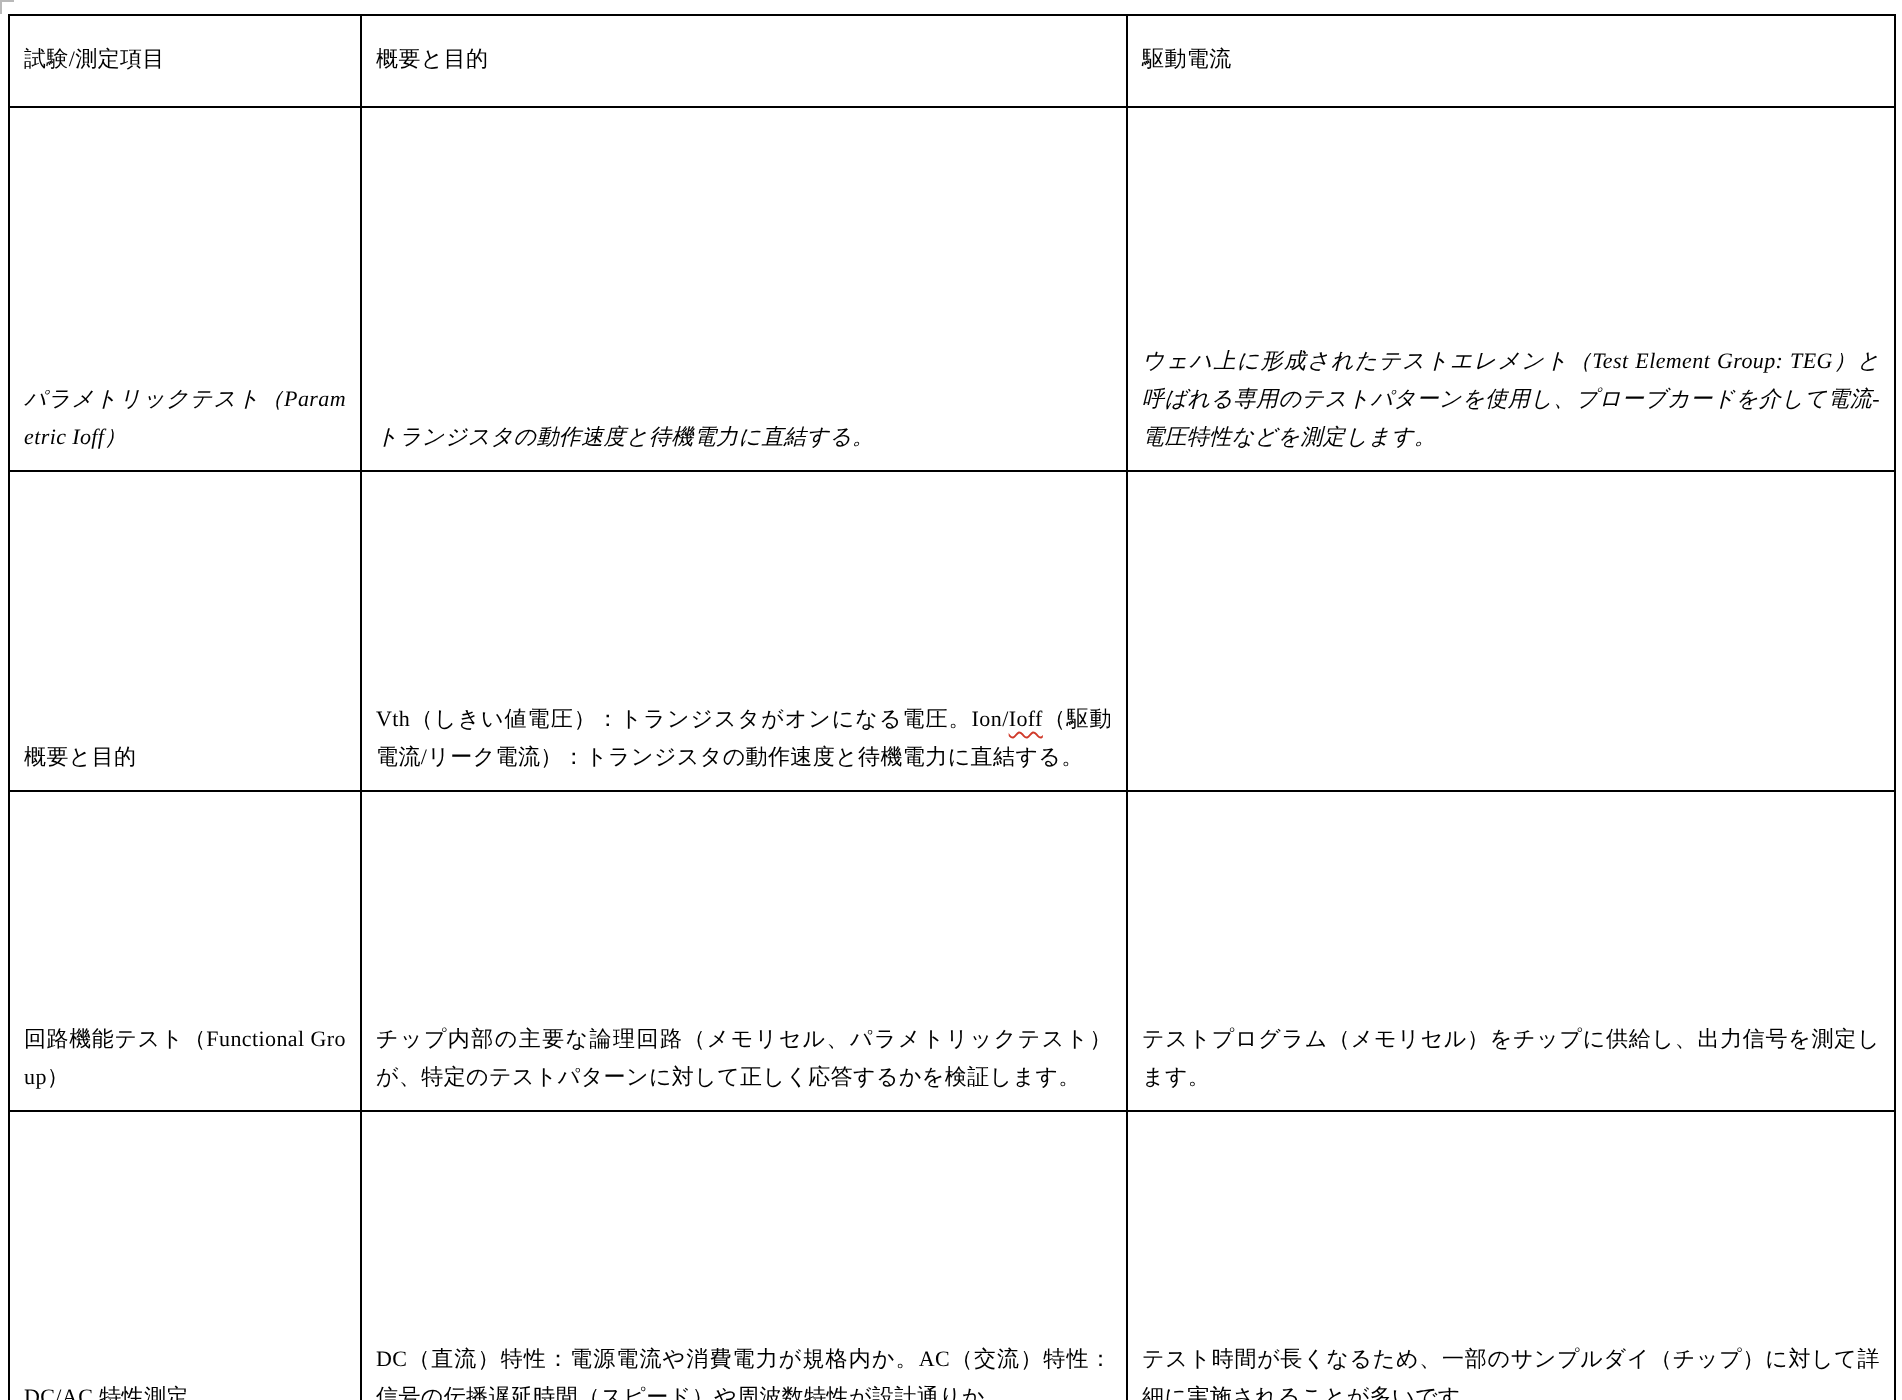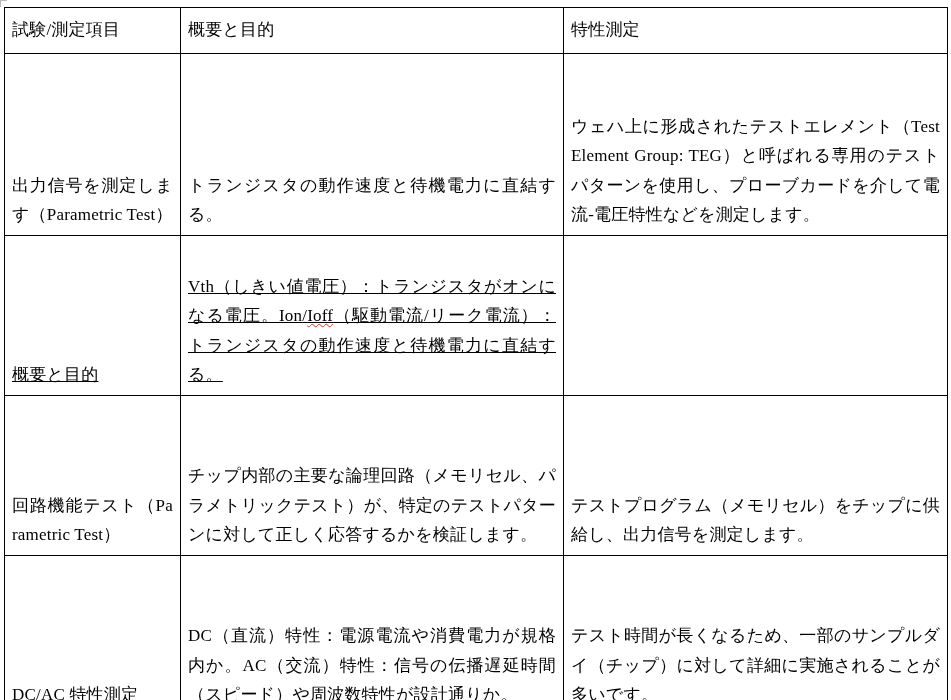--- a/index.html
+++ b/index.html
@@ -39,43 +39,43 @@
     table-layout: fixed;
   }
   table.doc-table col.c1 { width: 176px; }
   table.doc-table col.c2 { width: 383px; }
   table.doc-table col.c3 { width: 384px; }
 
   table.doc-table td {
     border: 1px solid #000000;
     vertical-align: bottom;
     padding: 5px 7px 6px 7px;
-    font-size: 17px;
+    font-size: 11px;
     line-height: 1.72;
     letter-spacing: 0.2px;
     text-align: justify;
     text-justify: inter-character;
     word-break: break-all;
   }
   table.doc-table tr.header-row td {
     vertical-align: middle;
     padding-top: 6px;
     padding-bottom: 7px;
     height: 32px;
   }
   td .cell-text {
     display: block;
     white-space: pre-wrap;
   }
   td.first-col .cell-text {
     text-align: justify;
     text-justify: inter-character;
   }
-  tr.r-param td { height: 170px; }
-  tr.r-example td { height: 148px; text-decoration: underline; }
+  tr.r-param td { height: 170px; font-style: italic; }
+  tr.r-example td { height: 148px; }
   tr.r-functional td { height: 148px; }
   tr.r-dcac td { height: 148px; }
   .spell-underline {
     text-decoration: underline;
     text-decoration-style: wavy;
     text-decoration-color: #d03a2a;
     text-decoration-thickness: 1px;
     text-underline-offset: 2px;
   }
 </style>
@@ -93,27 +93,27 @@
     </colgroup>
     <tbody>
       <tr class="header-row">
         <td class="first-col">
           <span class="cell-text">試験/測定項目</span>
         </td>
         <td>
           <span class="cell-text">概要と目的</span>
         </td>
         <td>
-          <span class="cell-text">特性測定</span>
+          <span class="cell-text">駆動電流</span>
         </td>
       </tr>
 
       <tr class="r-param">
         <td class="first-col">
-          <span class="cell-text">出力信号を測定します（Parametric Test）</span>
+          <span class="cell-text">パラメトリックテスト（Parametric Ioff）</span>
         </td>
         <td>
           <span class="cell-text">トランジスタの動作速度と待機電力に直結する。</span>
         </td>
         <td>
           <span class="cell-text">ウェハ上に形成されたテストエレメント（Test Element Group: TEG）と呼ばれる専用のテストパターンを使用し、プローブカードを介して電流-電圧特性などを測定します。</span>
         </td>
       </tr>
 
       <tr class="r-example">
@@ -123,21 +123,21 @@
         <td>
           <span class="cell-text"><span>Vth（しきい値電圧）：トランジスタがオンになる電圧。Ion/</span><span class="spell-underline">Ioff</span><span>（駆動電流/リーク電流）：トランジスタの動作速度と待機電力に直結する。</span></span>
         </td>
         <td>
           <span class="cell-text"></span>
         </td>
       </tr>
 
       <tr class="r-functional">
         <td class="first-col">
-          <span class="cell-text">回路機能テスト（Parametric Test）</span>
+          <span class="cell-text">回路機能テスト（Functional Group）</span>
         </td>
         <td>
           <span class="cell-text">チップ内部の主要な論理回路（メモリセル、パラメトリックテスト）が、特定のテストパターンに対して正しく応答するかを検証します。</span>
         </td>
         <td>
           <span class="cell-text">テストプログラム（メモリセル）をチップに供給し、出力信号を測定します。</span>
         </td>
       </tr>
 
       <tr class="r-dcac">

